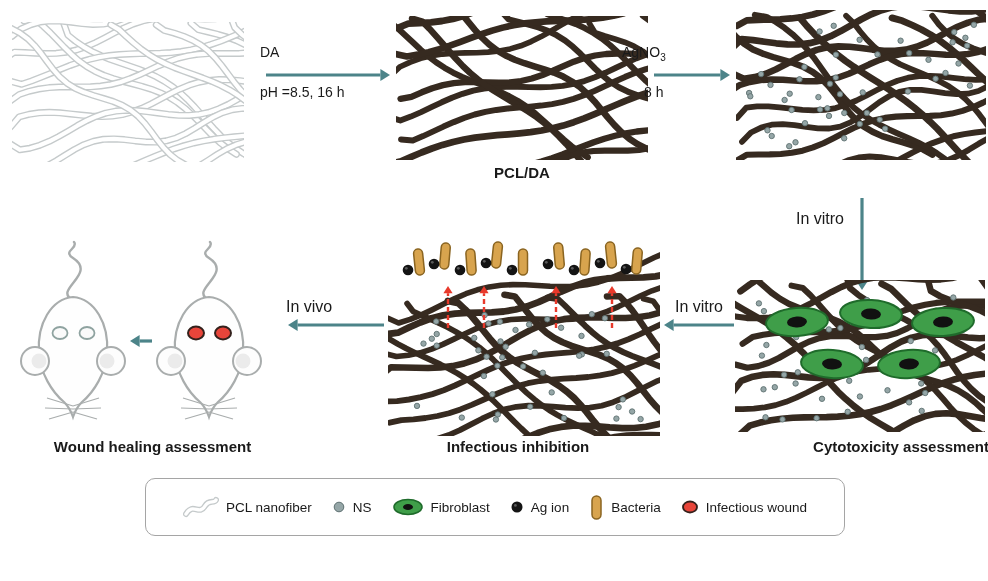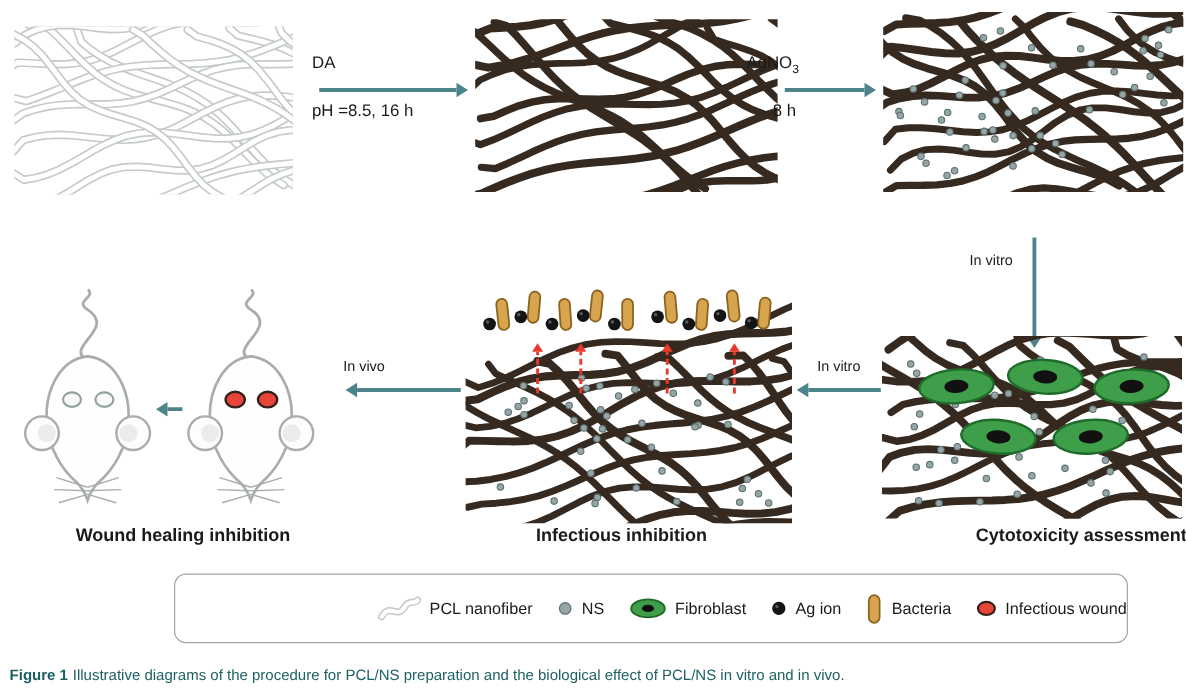--- a/index.html
+++ b/index.html
@@ -2,23 +2,23 @@
 <html><head>
 <meta charset="utf-8">
 <style>
   *{box-sizing:border-box;margin:0;padding:0}
   body{width:988px;height:581px;background:#fff;font-family:"Liberation Sans",sans-serif;color:#1a1a1a}
   #fig{position:relative;width:988px;height:581px;background:#fff;overflow:hidden}
   .abs{position:absolute}
   .steplabel{position:absolute;text-align:center;font-weight:bold;font-size:15px}
   .outlabel{position:absolute;text-align:center;font-weight:bold;font-size:15px}
   .arrlabel{position:absolute;text-align:left;font-size:14px}
-  .flowlabel{position:absolute;font-size:12px}
+  .flowlabel{position:absolute;font-size:16px}
   sub{font-size:10px}
-  #legend{position:absolute;left:145px;top:478px;width:795px;height:58px;border:1.6px solid #a5a5a5;border-radius:10px;display:flex;align-items:center;justify-content:flex-end;gap:20px;background:#fff}
+  #legend{position:absolute;left:145px;top:478px;width:700px;height:58px;border:1.6px solid #a5a5a5;border-radius:10px;display:flex;align-items:center;justify-content:center;gap:20px;background:#fff}
   .lg-item{display:flex;align-items:center;gap:7px;font-size:13.5px;white-space:nowrap}
   #caption{position:absolute;left:8px;top:556px;width:975px;font-size:12.5px}
   #caption b{font-weight:bold;margin-right:4px}
 </style>
 </head>
 <body>
 
 <div id="fig">
 
   <svg id="svg-pcl" class="abs" style="left:12px;top:22px" width="232" height="140">
@@ -74,20 +74,21 @@
       <path d="M55.9,-5.3 L65.7,-2.1 L72.3,5.9 L78.9,13.9 L85.8,21.5 L93.1,28.4 L101.0,34.4 L109.6,39.5 L118.8,43.7 L128.4,47.2 L138.3,50.3 L148.2,53.3 L157.9,56.6 L167.2,60.6 L175.9,65.5 L184.0,71.2 L191.5,78.0 L198.5,85.4 L205.1,93.3 L211.7,101.4 L218.5,109.1 L225.6,116.3 L233.3,122.7 L241.6,128.2 L250.6,132.7 L260.0,136.4 L269.9,139.6" fill="none" stroke="#362a20" stroke-width="6.5" stroke-linecap="round" stroke-linejoin="round"></path>
       <path d="M16.0,2.5 L26.3,5.6 L33.4,12.7 L40.1,20.1 L46.7,27.7 L53.3,35.3 L60.0,42.8 L66.9,50.1 L74.1,56.9 L81.7,63.3 L89.7,69.3 L98.0,74.8 L106.6,80.1 L115.2,85.2 L123.9,90.3 L132.4,95.6 L140.7,101.2 L148.6,107.3 L156.1,113.7 L163.3,120.7 L170.2,128.0 L176.8,135.5 L183.4,143.1 L190.0,150.7 L196.8,158.1 L203.9,165.1 L211.4,171.7" fill="none" stroke="#362a20" stroke-width="6.4" stroke-linecap="round" stroke-linejoin="round"></path>
       <path d="M1.9,11.9 L12.3,7.7 L23.6,7.1 L34.9,6.3 L46.0,5.0 L56.9,2.9 L67.6,-0.1 L78.0,-4.0 L88.2,-8.6 L98.2,-13.8 L108.3,-19.1 L118.4,-24.1 L128.7,-28.5 L139.2,-32.1 L149.9,-34.7 L160.9,-36.5 L172.1,-37.6 L183.4,-38.2 L194.7,-38.9 L205.9,-39.8 L217.0,-41.5 L227.8,-44.0 L238.3,-47.4 L248.6,-51.7 L258.7,-56.7 L268.8,-61.9 L278.8,-67.1" fill="none" stroke="#362a20" stroke-width="6.8" stroke-linecap="round" stroke-linejoin="round"></path>
       <path d="M151.2,-1.9 L160.8,1.5 L170.5,4.6 L180.0,8.1 L189.1,12.3 L197.8,17.1 L206.1,22.7 L213.9,29.0 L221.3,35.8 L228.5,43.1 L235.6,50.6 L242.8,57.9 L250.1,65.0 L257.7,71.6 L265.7,77.5 L274.2,82.7 L283.2,87.1 L292.5,90.9 L302.2,94.2 L312.0,97.1 L321.9,100.0 L331.6,103.1 L341.1,106.6 L350.3,110.7 L359.0,115.5 L367.3,121.0 L375.1,127.3" fill="none" stroke="#362a20" stroke-width="6.1" stroke-linecap="round" stroke-linejoin="round"></path>
       <path d="M-0.9,37.9 L10.9,40.4 L21.8,38.6 L32.6,36.1 L43.3,33.1 L53.9,29.6 L64.5,25.8 L75.0,21.9 L85.5,18.1 L96.1,14.6 L106.8,11.6 L117.6,9.2 L128.6,7.4 L139.6,6.2 L150.7,5.4 L161.9,4.9 L173.1,4.5 L184.3,4.0 L195.4,3.1 L206.5,1.7 L217.4,-0.2 L228.1,-2.8 L238.8,-5.9 L249.4,-9.5 L259.9,-13.3 L270.4,-17.2 L281.0,-21.0" fill="none" stroke="#362a20" stroke-width="6.6" stroke-linecap="round" stroke-linejoin="round"></path>
       <path d="M193.4,7.4 L199.0,16.7 L208.8,20.0 L218.8,23.0 L228.6,26.2 L237.9,30.1 L246.6,35.1 L254.5,41.2 L261.6,48.3 L268.3,56.2 L274.8,64.3 L281.5,72.2 L288.7,79.3 L296.7,85.3 L305.4,90.1 L314.8,93.9 L324.6,97.1 L334.6,100.1 L344.3,103.5 L353.5,107.6 L361.9,112.9 L369.6,119.4 L376.6,126.8 L383.2,134.8 L389.7,142.9 L396.5,150.5 L403.9,157.3" fill="none" stroke="#362a20" stroke-width="5.7" stroke-linecap="round" stroke-linejoin="round"></path>
       <path d="M5.1,123.4 L16.8,124.5 L27.1,120.1 L37.3,115.4 L47.5,110.6 L57.8,106.1 L68.1,102.0 L78.7,98.5 L89.4,95.9 L100.4,93.9 L111.5,92.6 L122.7,91.6 L133.9,90.7 L145.0,89.6 L156.1,88.1 L167.0,85.9 L177.6,82.9 L188.1,79.2 L198.4,74.9 L208.6,70.3 L218.8,65.5 L229.1,60.9 L239.4,56.7 L250.0,53.2 L260.7,50.5 L271.6,48.5 L282.7,47.1" fill="none" stroke="#362a20" stroke-width="6.0" stroke-linecap="round" stroke-linejoin="round"></path>
       <path d="M-3.8,196.6 L6.5,192.3 L16.3,186.5 L26.5,181.5 L36.9,177.9 L47.8,175.7 L59.1,174.8 L70.5,174.7 L82.1,174.9 L93.5,174.6 L104.6,173.3 L115.4,170.6 L125.7,166.5 L135.8,161.2 L145.6,155.2 L155.4,149.1 L165.4,143.7 L175.6,139.4 L186.3,136.5 L197.4,135.0 L208.8,134.6 L220.3,134.7 L231.8,134.7 L243.1,134.0 L254.1,132.0 L264.6,128.6 L274.8,123.8" fill="none" stroke="#362a20" stroke-width="6.2" stroke-linecap="round" stroke-linejoin="round"></path>
       <path d="M246.9,-0.3 L255.0,5.5 L264.4,9.5 L273.4,13.9 L282.0,19.0 L289.9,25.0 L297.3,31.8 L304.1,39.3 L310.7,47.1 L317.4,54.7 L324.5,62.0 L332.1,68.4 L340.3,74.0 L349.1,78.8 L358.4,83.0 L367.8,86.9 L377.1,91.0 L386.0,95.7 L394.3,101.1 L402.0,107.4 L409.2,114.5 L415.9,122.1 L422.5,129.9 L429.3,137.5 L436.5,144.4 L444.4,150.6 L452.8,155.8" fill="none" stroke="#362a20" stroke-width="6.2" stroke-linecap="round" stroke-linejoin="round"></path>
     </svg>
+  <div class="steplabel" style="left:396px;top:164px;width:252px">PCL/DA</div>
 
   <div class="arrlabel" style="left:622px;top:44px;width:98px"><span>AgNO</span><sub>3</sub></div>
   <svg id="ar-ag" class="abs" style="left:652px;top:68px" width="82" height="14">
       <line x1="2" y1="7" x2="68.4" y2="7" stroke="#4c8489" stroke-width="3.2"></line>
       <polygon points="78,7 68.4,13.1 68.4,0.9" fill="#4c8489"></polygon>
     </svg>
   <div class="arrlabel" style="left:644px;top:84px;width:98px">8 h</div>
 
   <svg id="svg-pclns" class="abs" style="left:736px;top:10px" width="250" height="150">
       <path d="M-3.7,38.0 L5.7,29.0 L17.1,30.1 L28.6,31.7 L40.1,33.3 L51.5,34.4 L62.7,34.5 L73.6,33.2 L84.3,30.4 L94.7,26.2 L104.8,21.1 L114.9,15.3 L125.0,9.5 L135.2,4.3 L145.6,0.2 L156.2,-2.7 L167.1,-4.0 L178.3,-4.0 L189.7,-2.9 L201.2,-1.3 L212.7,0.3 L224.1,1.4 L235.3,1.4 L246.2,0.1 L256.8,-2.7 L267.2,-6.9 L277.4,-12.1" fill="none" stroke="#362a20" stroke-width="6.7" stroke-linecap="round" stroke-linejoin="round"></path>
@@ -189,21 +190,21 @@
       <circle cx="91" cy="121" r="7.5" fill="#ebebeb"></circle>
       <line x1="57" y1="166" x2="31" y2="158" stroke="#a9adad" stroke-width="1.2"></line>
       <line x1="57" y1="169" x2="29" y2="168" stroke="#a9adad" stroke-width="1.2"></line>
       <line x1="57" y1="172" x2="33" y2="179" stroke="#a9adad" stroke-width="1.2"></line>
       <line x1="57" y1="166" x2="83" y2="158" stroke="#a9adad" stroke-width="1.2"></line>
       <line x1="57" y1="169" x2="85" y2="168" stroke="#a9adad" stroke-width="1.2"></line>
       <line x1="57" y1="172" x2="81" y2="179" stroke="#a9adad" stroke-width="1.2"></line>
       <ellipse cx="44" cy="93" rx="8" ry="6.5" fill="#e8453a" stroke="#33211c" stroke-width="2"></ellipse>
       <ellipse cx="71" cy="93" rx="8" ry="6.5" fill="#e8453a" stroke="#33211c" stroke-width="2"></ellipse>
     </svg>
-  <div class="outlabel" style="left:20px;top:438px;width:265px">Wound healing inhibition</div>
+  <div class="outlabel" style="left:20px;top:438px;width:265px">Wound healing assessment</div>
 
   <div class="flowlabel" style="left:286px;top:298px;width:100px;text-align:left">In vivo</div>
   <svg id="ar-invivo" class="abs" style="left:286px;top:318px" width="100" height="14">
       <line x1="98" y1="7" x2="11.600000000000001" y2="7" stroke="#4c8489" stroke-width="3.2"></line>
       <polygon points="2,7 11.6,0.9 11.6,13.1" fill="#4c8489"></polygon>
     </svg>
 
   <svg id="svg-bact" class="abs" style="left:388px;top:240px" width="272" height="196">
       <path d="M0.7,200.6 L13.1,201.5 L25.4,201.9 L37.4,201.0 L49.2,198.8 L60.7,195.0 L71.9,190.1 L83.0,184.4 L94.0,178.7 L105.2,173.5 L116.6,169.4 L128.3,166.8 L140.3,165.7 L152.6,165.8 L165.0,166.6 L177.4,167.7 L189.7,168.2 L201.8,167.6 L213.7,165.7 L225.2,162.2 L236.4,157.5 L247.5,151.9 L258.6,146.2 L269.7,140.8 L281.1,136.5 L292.7,133.5 L304.7,132.1" fill="none" stroke="#362a20" stroke-width="5.7" stroke-linecap="round" stroke-linejoin="round"></path>
       <path d="M-3.3,161.5 L9.0,161.1 L21.0,159.5 L32.8,157.2 L44.4,154.1 L55.7,150.2 L66.9,145.5 L77.9,140.4 L88.8,135.1 L99.9,130.0 L111.0,125.3 L122.4,121.4 L134.0,118.4 L145.8,116.1 L157.8,114.5 L169.9,113.4 L182.0,112.4 L194.1,111.1 L206.0,109.3 L217.7,106.8 L229.2,103.4 L240.5,99.2 L251.6,94.4 L262.6,89.2 L273.6,83.9 L284.7,78.9 L295.9,74.5" fill="none" stroke="#362a20" stroke-width="5.9" stroke-linecap="round" stroke-linejoin="round"></path>
@@ -440,14 +441,13 @@
       <span>Bacteria</span>
     </div>
     <div class="lg-item">
       <svg id="lg-wound" width="18" height="16">
           <ellipse cx="9" cy="8" rx="7" ry="5.5" fill="#e8453a" stroke="#33211c" stroke-width="1.8"></ellipse>
         </svg>
       <span>Infectious wound</span>
     </div>
   </div>
 
-  <div id="caption" style="color: rgb(29, 95, 99);"><b>Figure 1</b><span>Illustrative diagrams of the procedure for PCL/NS preparation and the biological effect of PCL/NS in vitro and in vivo.</span></div>
 </div>
 
 </body></html>

